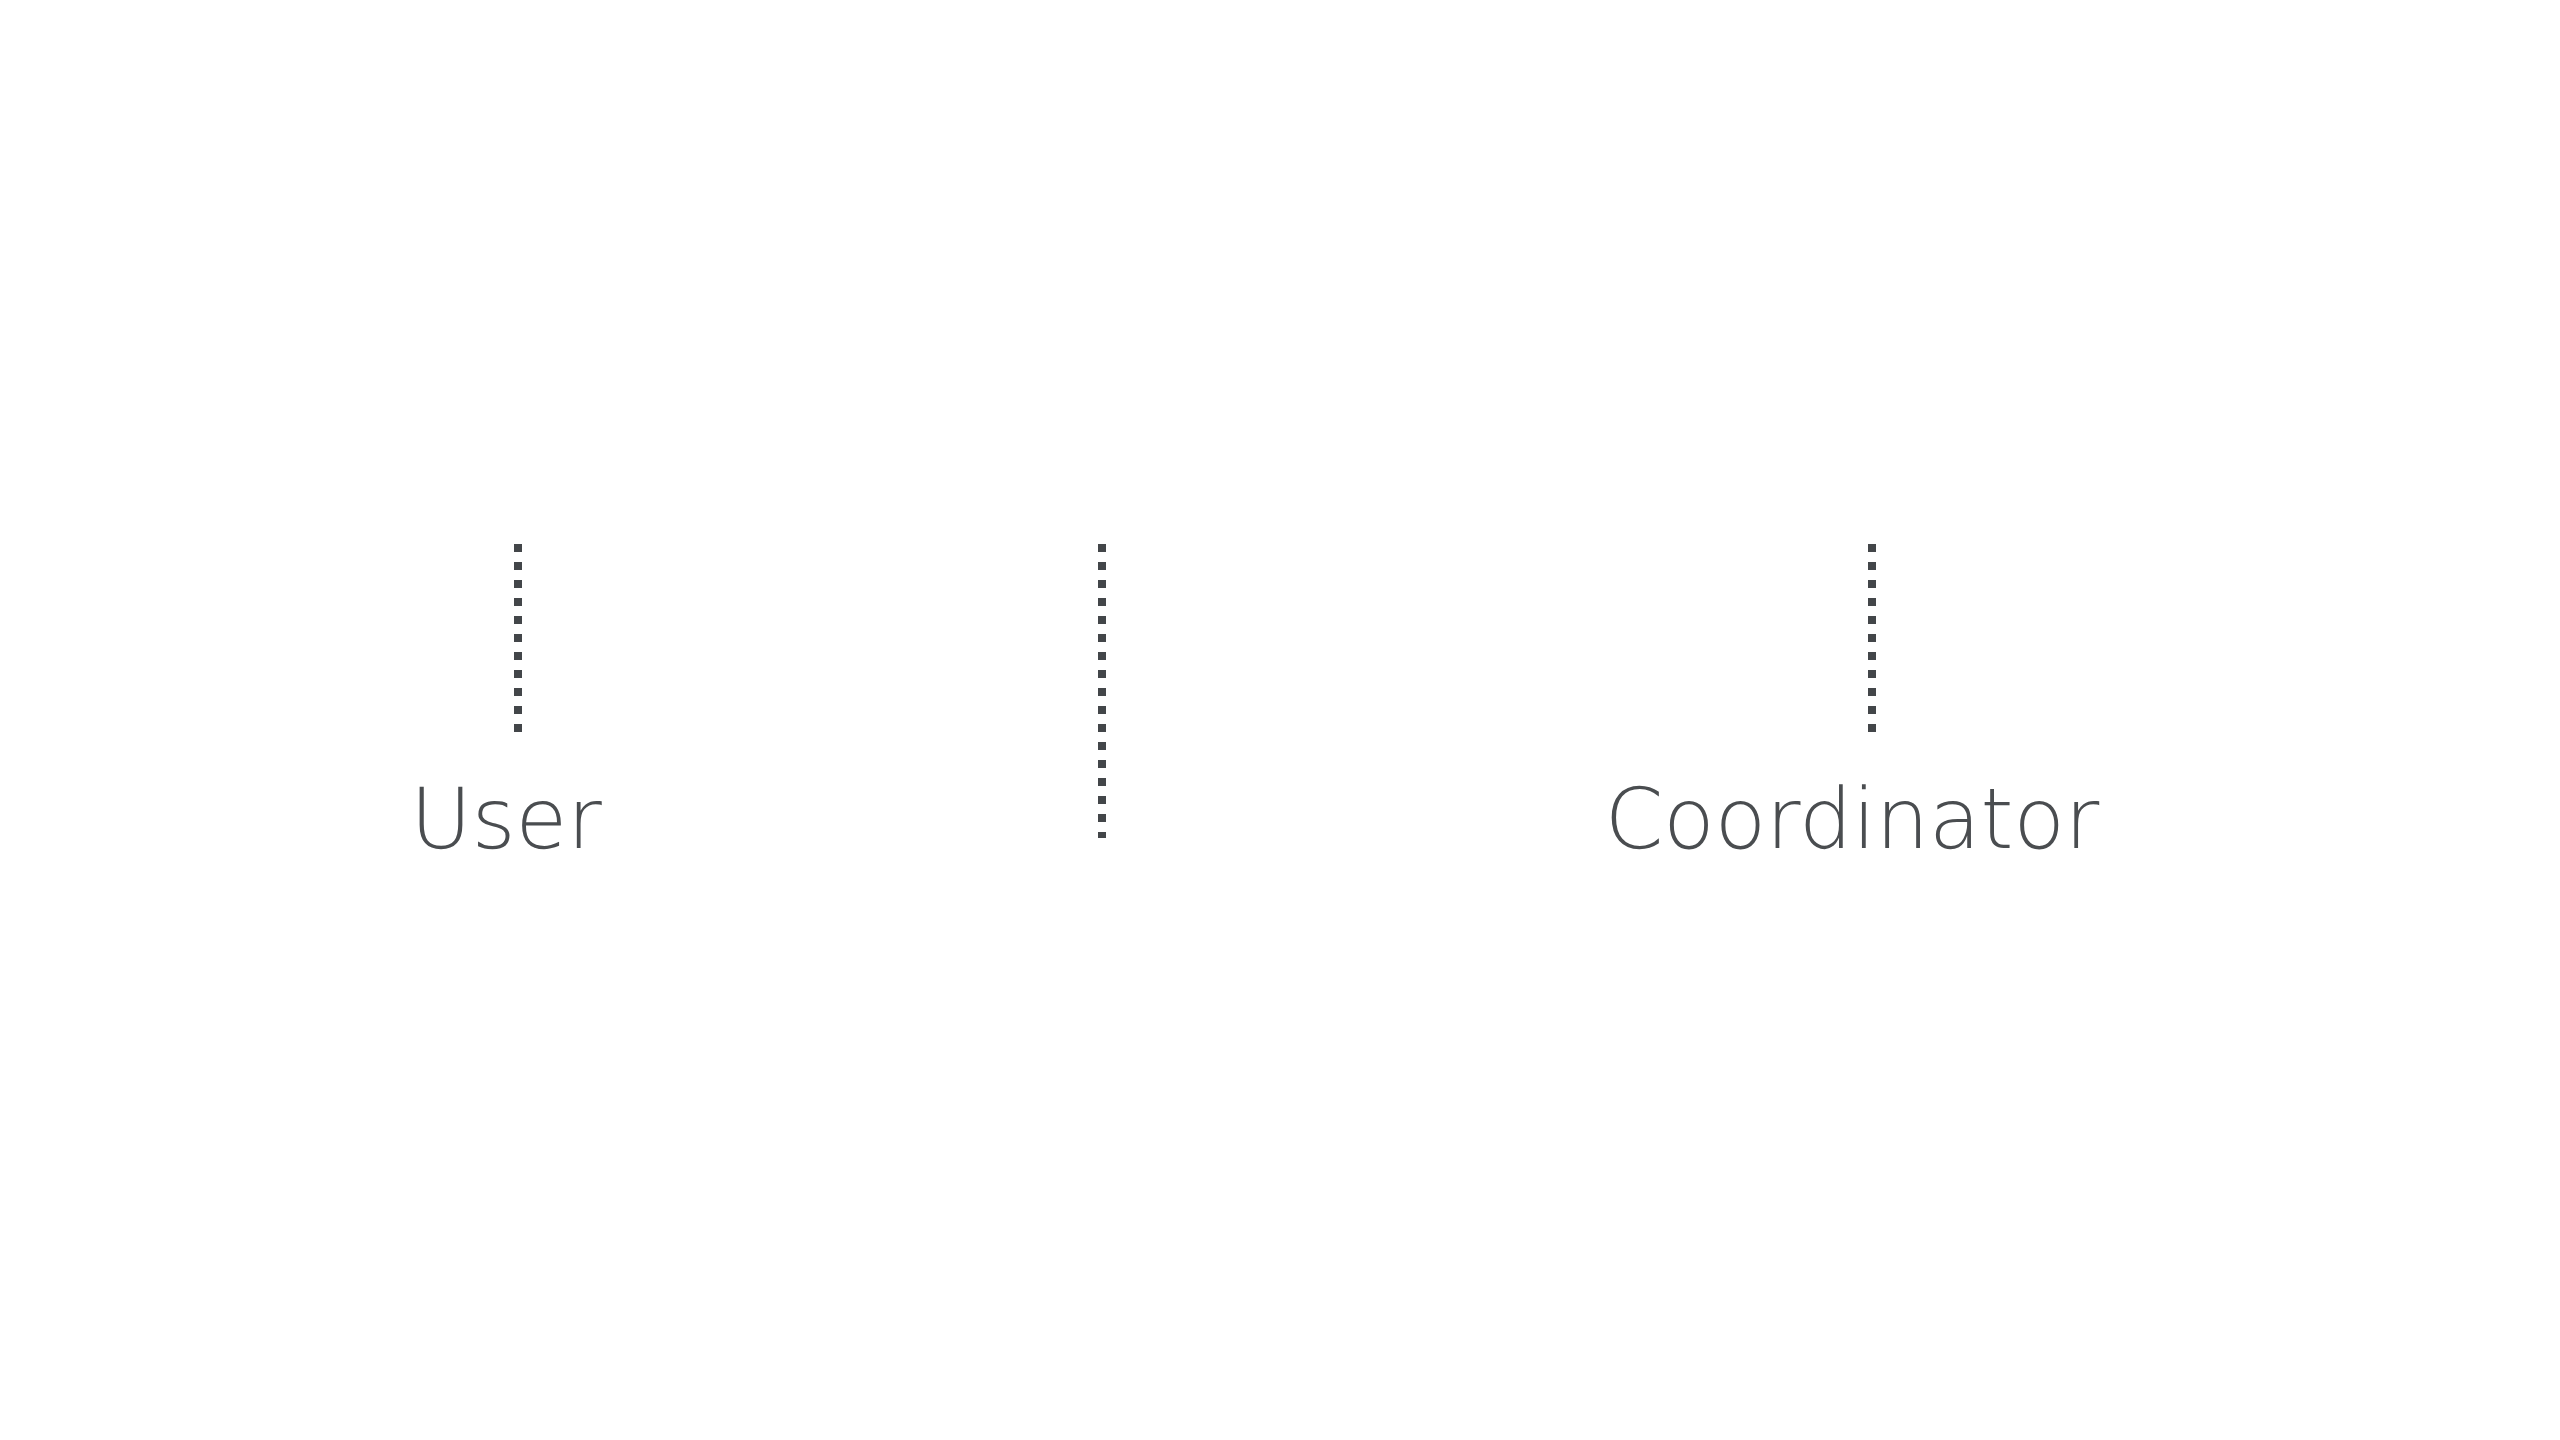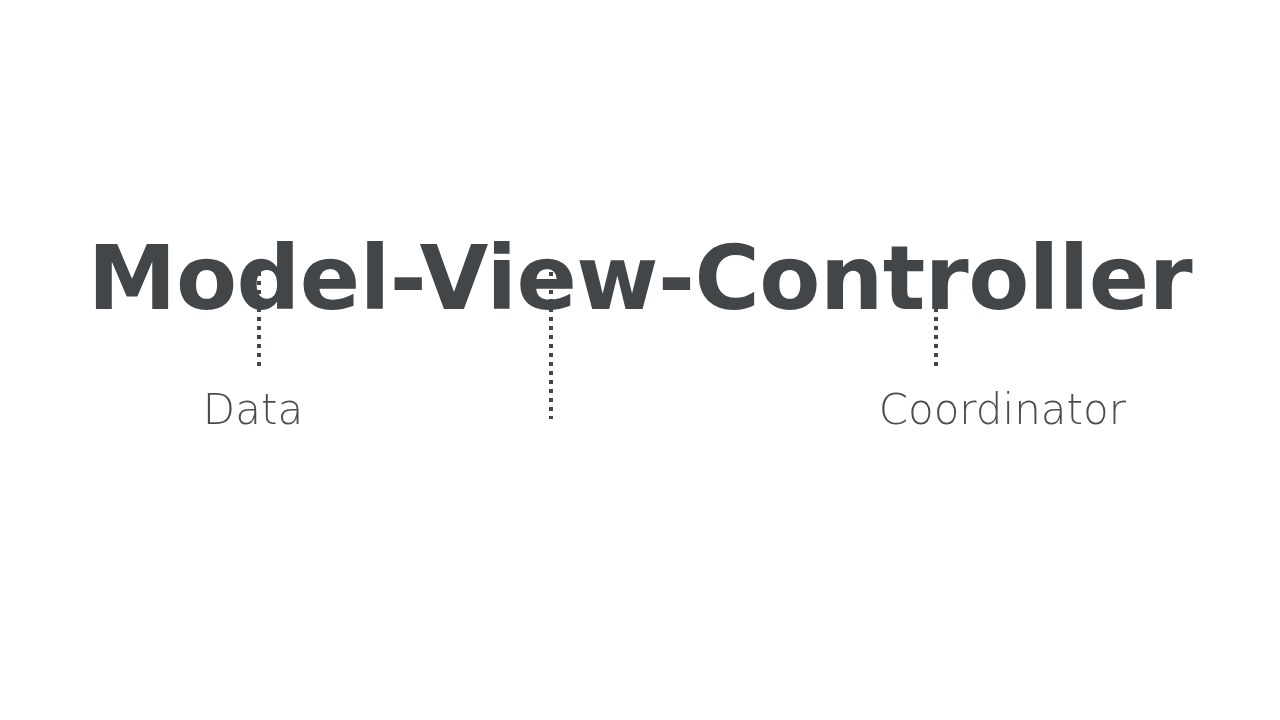--- a/index.html
+++ b/index.html
@@ -72,34 +72,32 @@
   }
   #label-user-interface {
     left: 345px;
     top: 438px;
     width: 400px;
   }
   #label-coordinator {
     left: 726px;
     top: 386px;
     width: 400px;
-    text-align: right;
   }
 </style>
 </head>
 <body>
 
 <div id="slide">
 
-  <h1 id="title">Model-View-Controller</h1>
 
   <div id="connector-model" class="connector"></div>
 
   <div id="connector-view" class="connector"></div>
 
   <div id="connector-controller" class="connector"></div>
 
-  <div id="label-data" class="annotation">Data</div>
+  <div id="label-data" class="annotation">User</div>
 
 
   <div id="label-coordinator" class="annotation">Coordinator</div>
 
 </div>
 
 </body></html>

